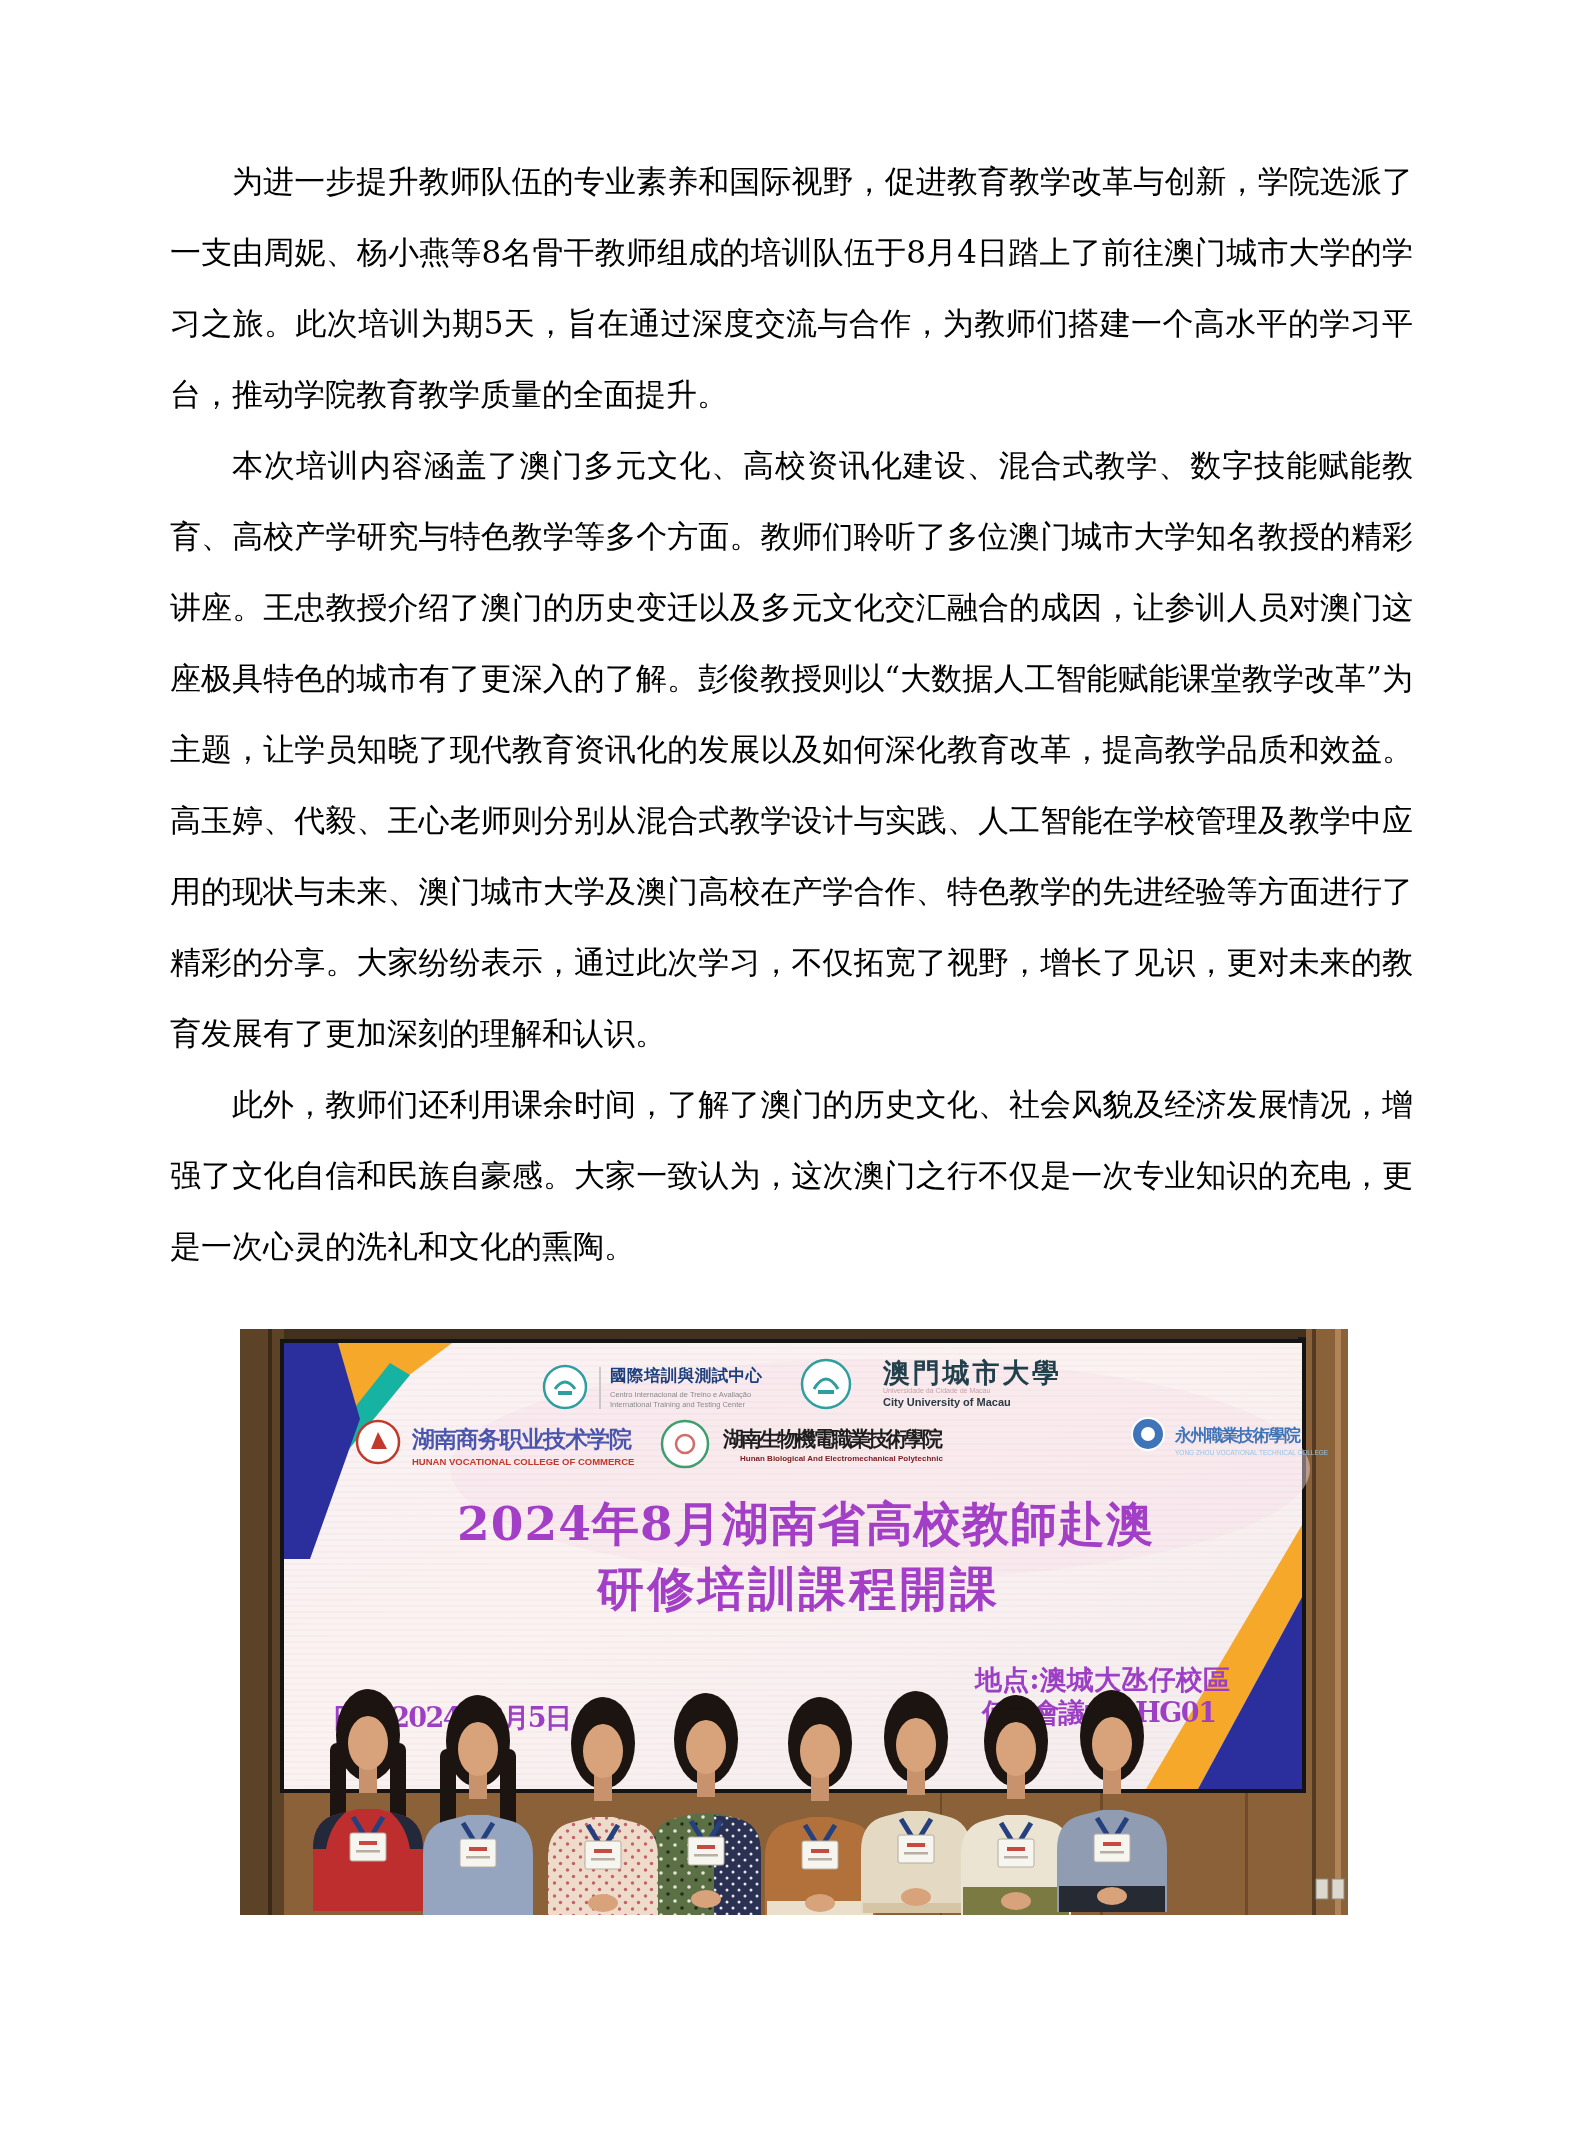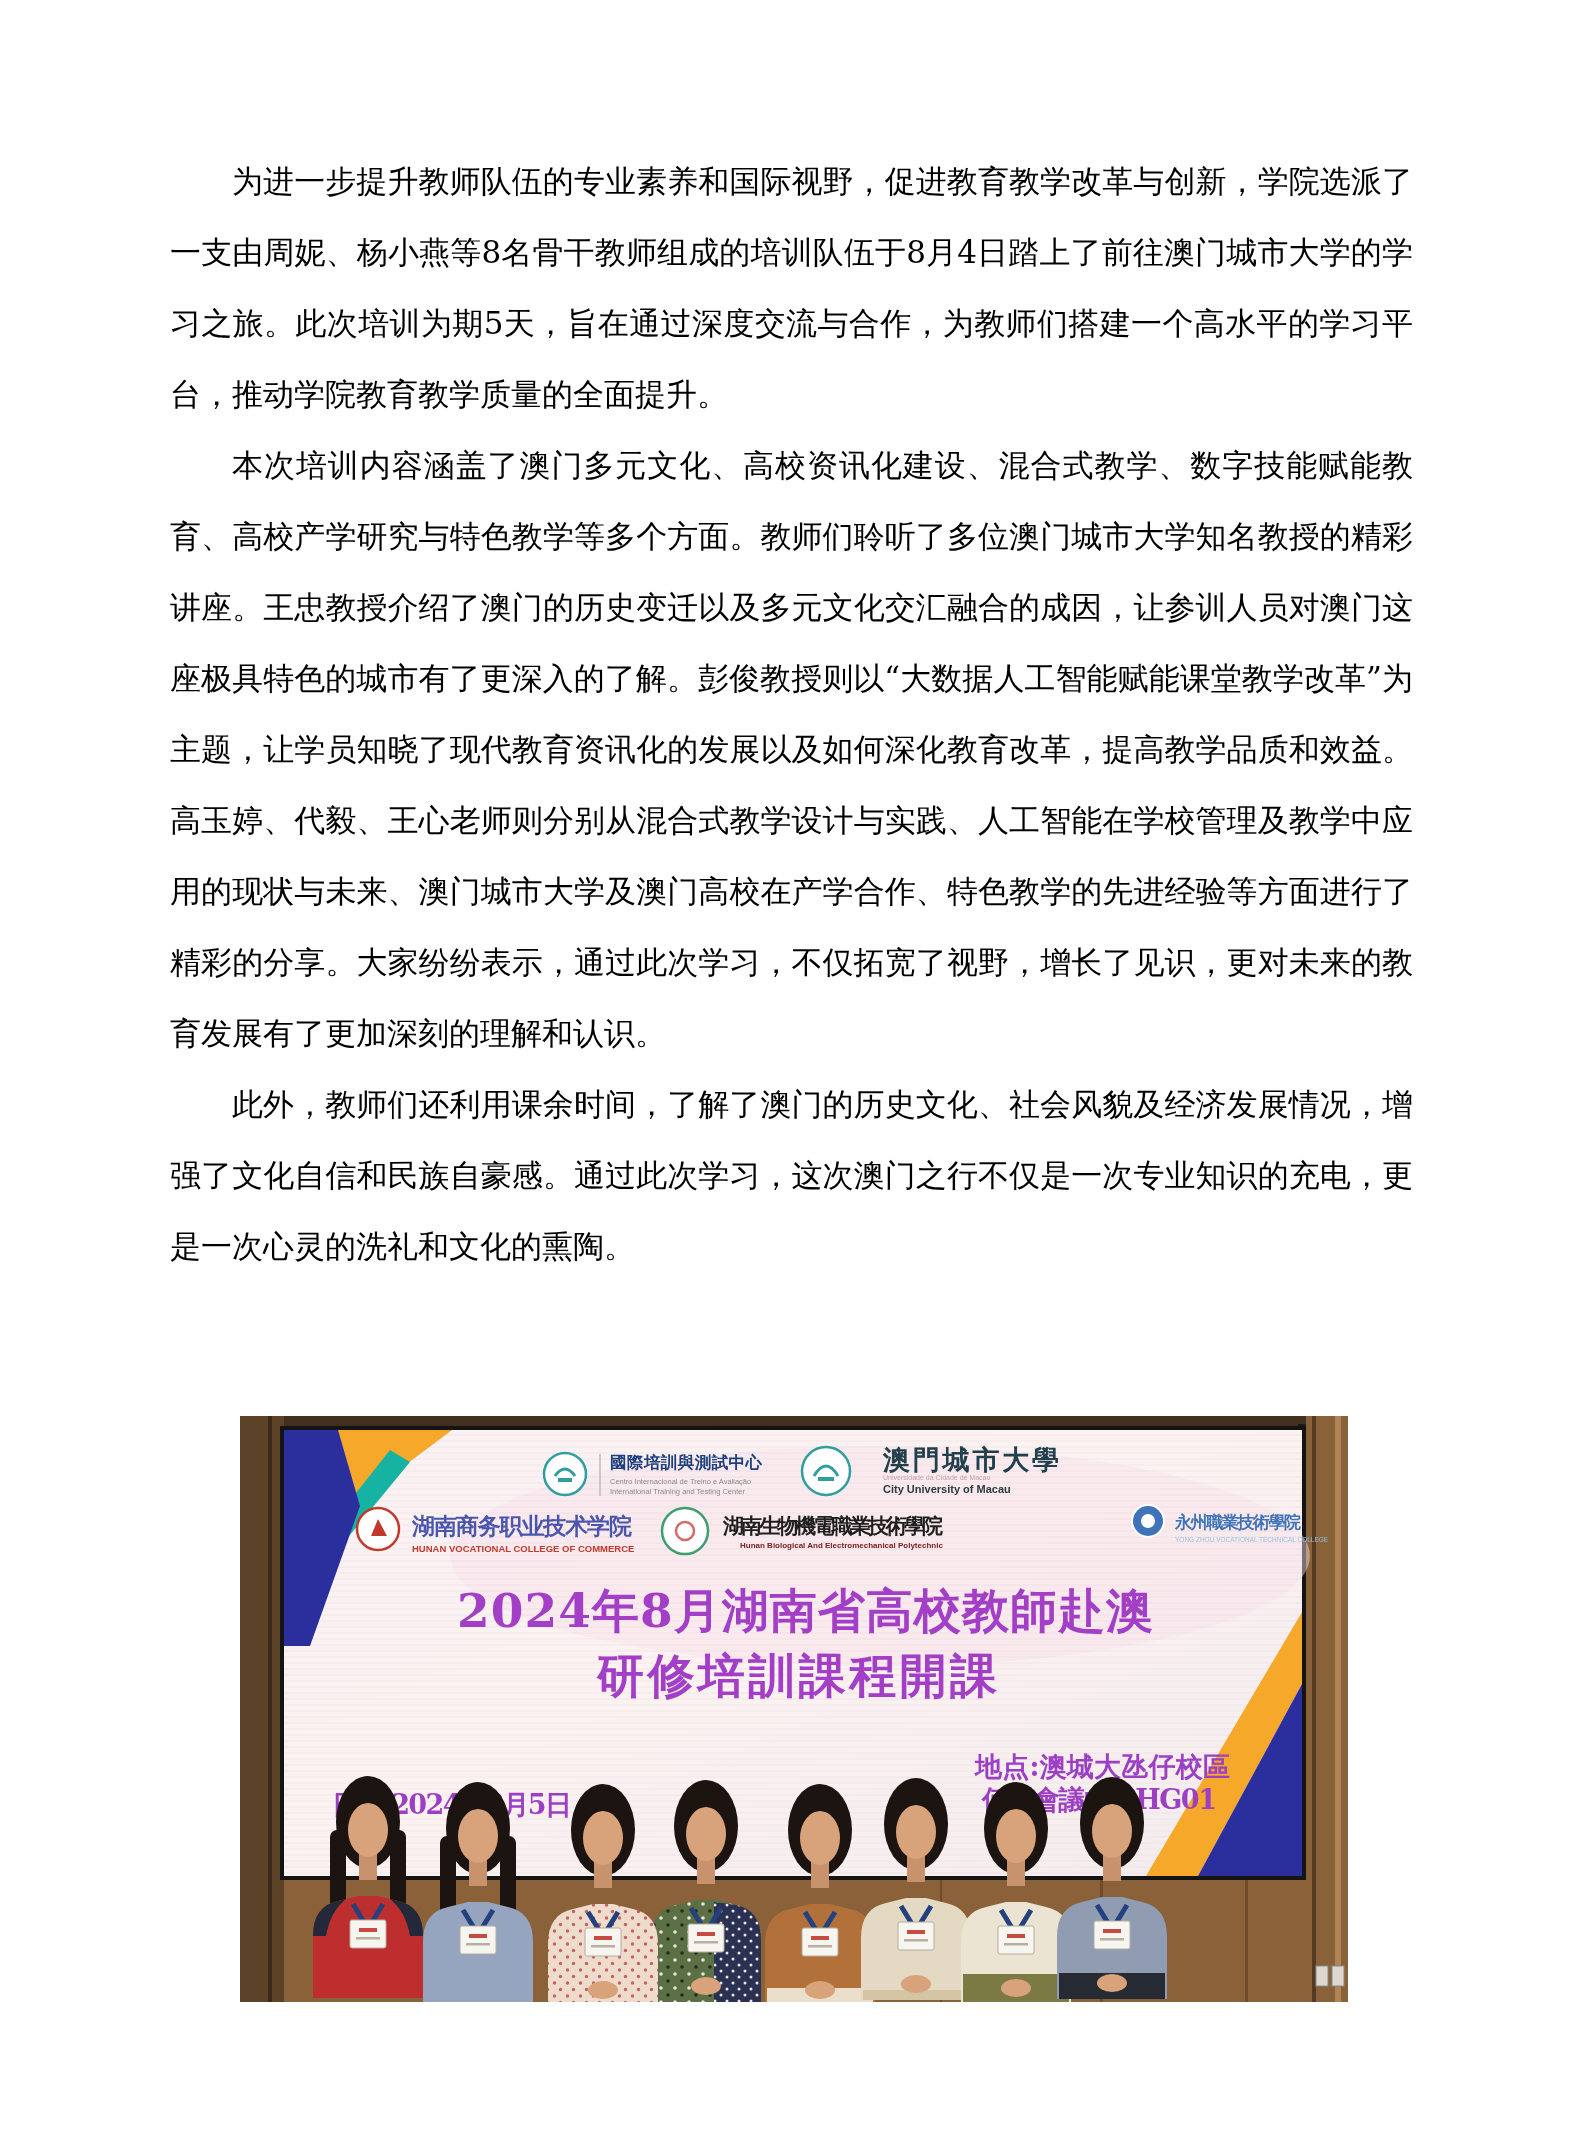--- a/index.html
+++ b/index.html
@@ -9,34 +9,34 @@
   .text-area p{
     margin:0;
     font-size:31px;
     line-height:71px;
     color:#000000;
     text-indent:2em;
     text-align:justify;
     text-justify:inter-ideograph;
     font-family:"DejaVu Serif","Liberation Serif",serif;
   }
-  .photo{position:absolute;left:240px;top:1416px;width:1108px;height:586px;}
+  .photo{position:absolute;left:240px;top:1329px;width:1108px;height:586px;}
   .photo svg{display:block;}
   .svg-serif{font-family:"DejaVu Serif","Liberation Serif",serif;}
   .svg-sans{font-family:"Liberation Sans","DejaVu Sans",sans-serif;}
 </style>
 </head>
 <body>
 
 <div class="page">
 
   <div class="text-area">
     <p>为进一步提升教师队伍的专业素养和国际视野，促进教育教学改革与创新，学院选派了一支由周妮、杨小燕等8名骨干教师组成的培训队伍于8月4日踏上了前往澳门城市大学的学习之旅。此次培训为期5天，旨在通过深度交流与合作，为教师们搭建一个高水平的学习平台，推动学院教育教学质量的全面提升。</p>
     <p>本次培训内容涵盖了澳门多元文化、高校资讯化建设、混合式教学、数字技能赋能教育、高校产学研究与特色教学等多个方面。教师们聆听了多位澳门城市大学知名教授的精彩讲座。王忠教授介绍了澳门的历史变迁以及多元文化交汇融合的成因，让参训人员对澳门这座极具特色的城市有了更深入的了解。彭俊教授则以“大数据人工智能赋能课堂教学改革”为主题，让学员知晓了现代教育资讯化的发展以及如何深化教育改革，提高教学品质和效益。高玉婷、代毅、王心老师则分别从混合式教学设计与实践、人工智能在学校管理及教学中应用的现状与未来、澳门城市大学及澳门高校在产学合作、特色教学的先进经验等方面进行了精彩的分享。大家纷纷表示，通过此次学习，不仅拓宽了视野，增长了见识，更对未来的教育发展有了更加深刻的理解和认识。</p>
-    <p>此外，教师们还利用课余时间，了解了澳门的历史文化、社会风貌及经济发展情况，增强了文化自信和民族自豪感。通过此次学习，这次澳门之行不仅是一次专业知识的充电，更是一次心灵的洗礼和文化的熏陶。</p>
+    <p>此外，教师们还利用课余时间，了解了澳门的历史文化、社会风貌及经济发展情况，增强了文化自信和民族自豪感。大家一致认为，这次澳门之行不仅是一次专业知识的充电，更是一次心灵的洗礼和文化的熏陶。</p>
   </div>
 
   <div class="photo">
     <svg id="photo-svg" width="1108" height="586" viewBox="0 0 1108 586" xmlns="http://www.w3.org/2000/svg">
       <defs>
         <linearGradient id="screenbg" x1="0" y1="0" x2="1" y2="1">
           <stop offset="0" stop-color="#f9f1f3"></stop>
           <stop offset="0.45" stop-color="#fbf3f1"></stop>
           <stop offset="1" stop-color="#f3ecee"></stop>
         </linearGradient>

